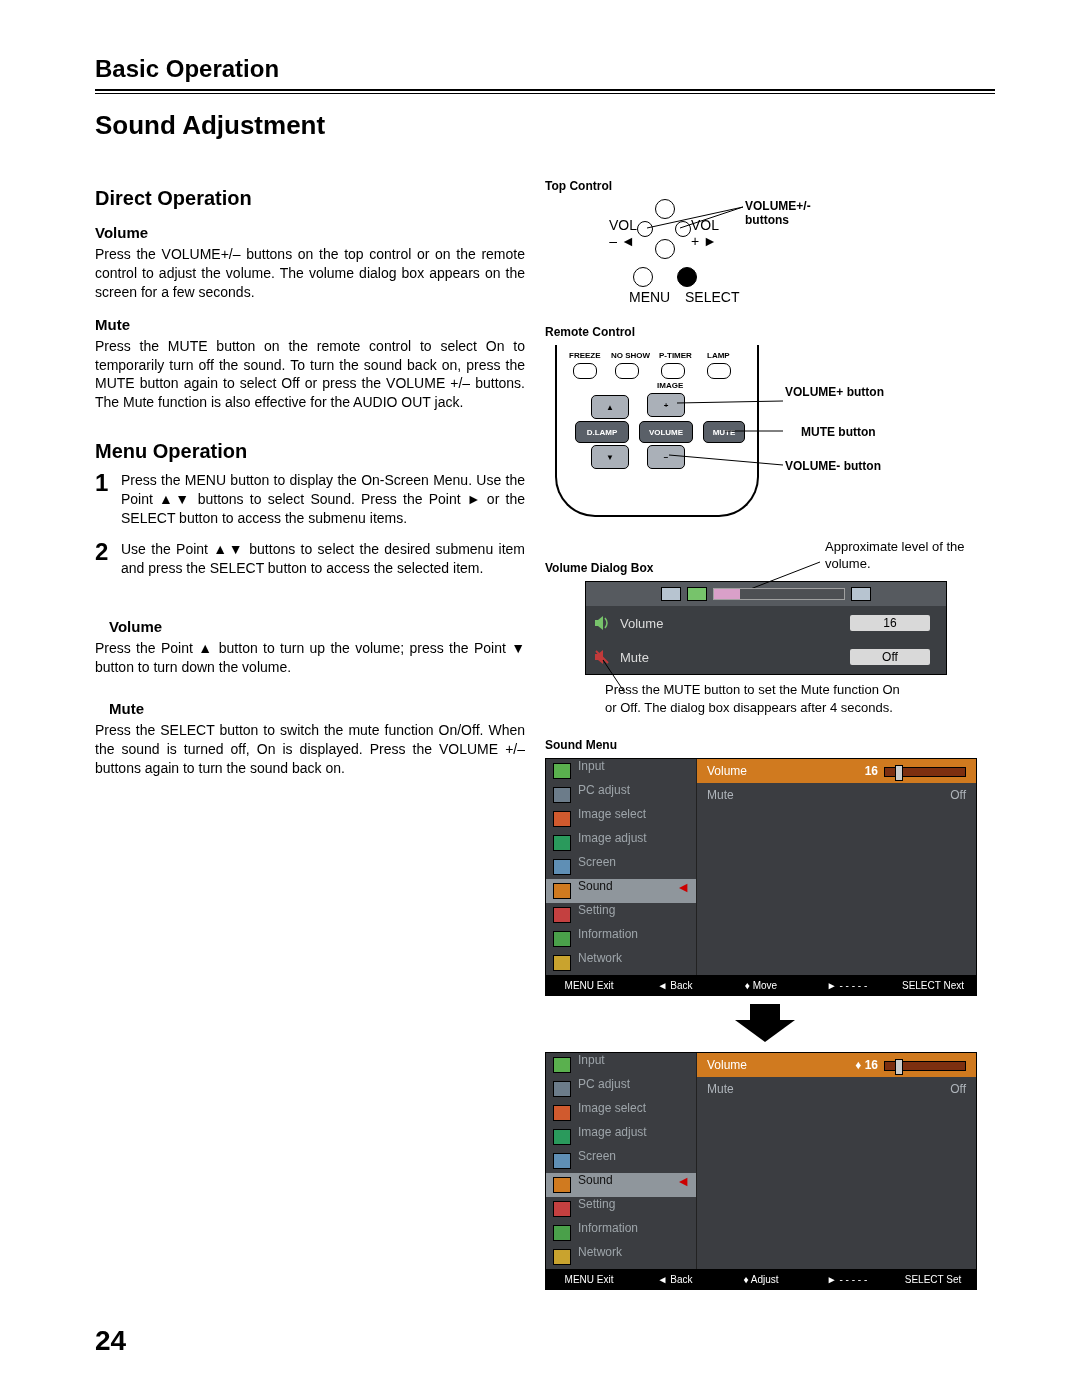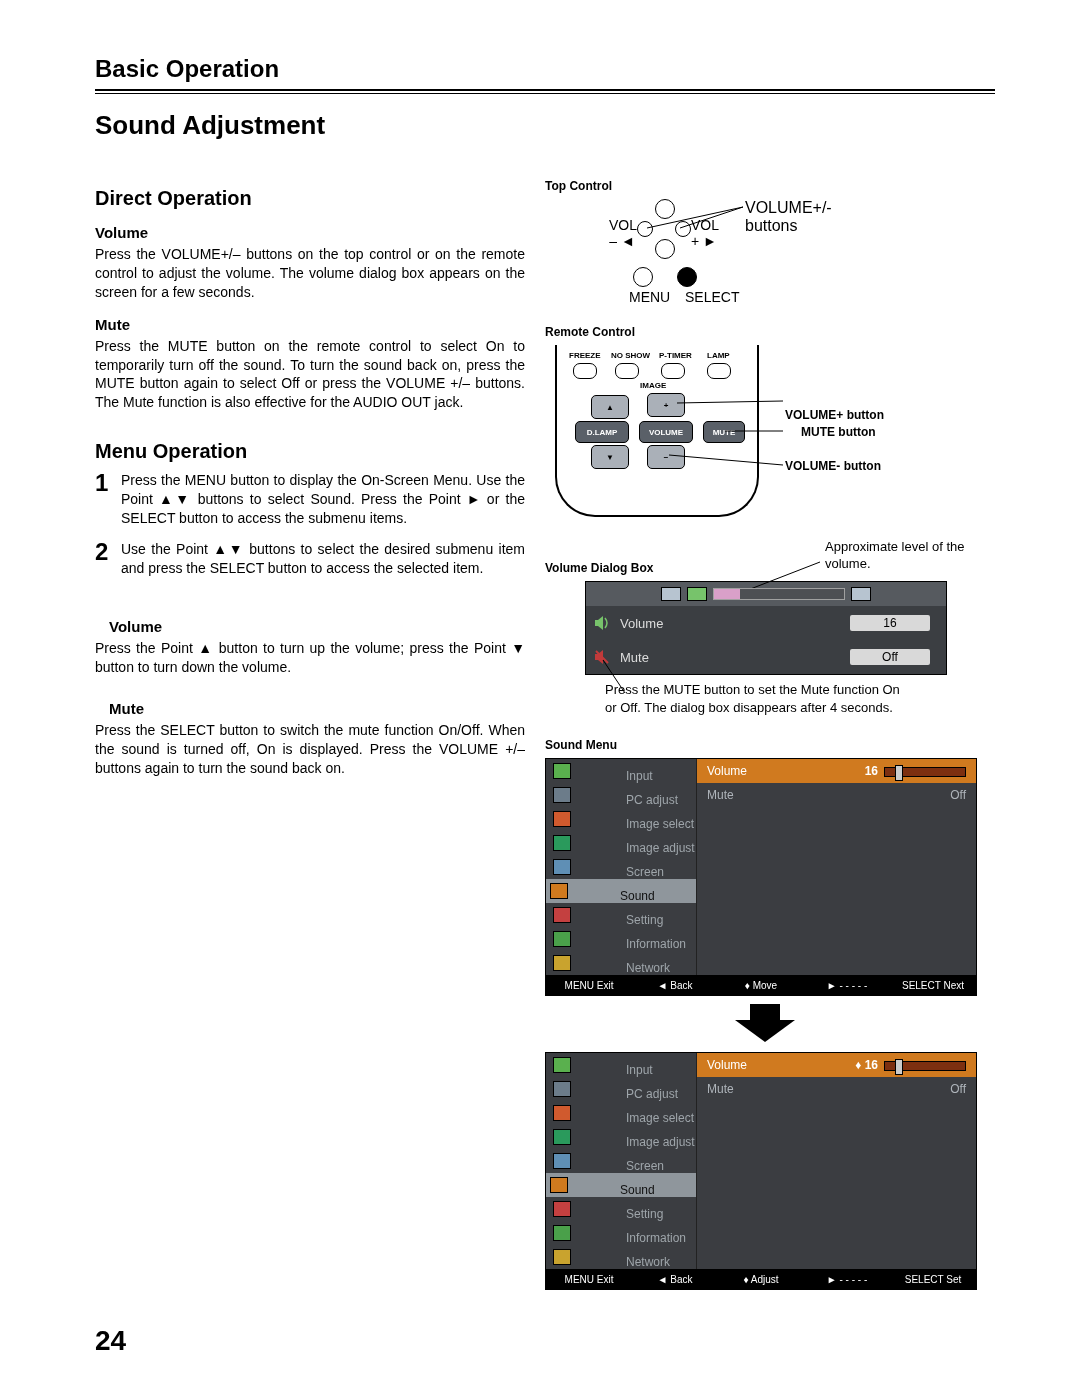--- a/index.html
+++ b/index.html
@@ -17,41 +17,41 @@
   p{margin:0 0 8px 0;line-height:1.35;text-align:justify;}
   ol.steps{list-style:none;padding:0;margin:8px 0 0 0;}
   ol.steps li{display:flex;margin-bottom:12px;}
   ol.steps .num{font-size:24px;font-weight:bold;width:26px;flex:0 0 26px;line-height:1;}
   ol.steps .txt{flex:1;line-height:1.35;text-align:justify;}
   .pgnum{position:absolute;left:95px;bottom:40px;font-size:28px;font-weight:bold;}
   
   .topctrl{position:relative;width:260px;height:120px;margin-left:40px;}
   .tcirc{position:absolute;border:1px solid #000;border-radius:50%;background:#fff;}
   .tlbl{position:absolute;font-size:14px;text-align:center;color:#000;}
-  .tcall{position:absolute;font-size:16px;font-weight:normal;}
+  .tcall{position:absolute;font-size:12px;font-weight:bold;}
   
   .remote{position:relative;width:250px;height:170px;margin-left:10px;}
   .rbody{position:absolute;left:0;top:0;width:200px;height:170px;border:2px solid #000;border-radius:0 0 40px 40px;border-top:none;background:#fff;}
   .rbtn{position:absolute;border:1px solid #000;border-radius:5px;background:#f4f4f4;display:flex;align-items:center;justify-content:center;font-size:8px;font-weight:bold;}
   .rlabel{position:absolute;font-size:8px;font-weight:bold;text-align:center;}
   .rcall{position:absolute;font-size:12px;font-weight:bold;}
   
   .vbox{width:360px;border:1px solid #000;background:#3b3e42;color:#fff;font-size:13px;}
   .vhdr{height:24px;background:#565a5f;display:flex;align-items:center;justify-content:center;gap:6px;}
   .vrow{display:flex;align-items:center;height:34px;}
   .vic{width:34px;display:flex;align-items:center;justify-content:center;}
   .vlab{flex:1;color:#ddd;font-size:13px;}
   .vval{width:80px;background:#d9d9d9;color:#000;text-align:center;font-size:12px;margin-right:16px;border-radius:2px;padding:1px 0;}
   .sp{width:18px;height:12px;background:#b7c4d0;border:1px solid #000;display:inline-block;}
   .sp.g{background:#77c36b;}
   .note{font-size:13px;margin-top:6px;line-height:1.35;}
   
   .menu{width:430px;border:1px solid #000;background:#3b3d41;color:#aeb4ba;font-size:12px;}
   .mrow{display:flex;height:24px;}
-  .mleft{width:150px;display:flex;align-items:flex-end;border-right:1px solid #222;gap:48px;}
+  .mleft{width:150px;display:flex;align-items:flex-start;border-right:1px solid #222;}
   .mic{width:24px;height:20px;margin:2px 4px;display:flex;align-items:center;justify-content:center;}
   .mlbl{flex:1;color:#9ea5aa;font-size:12px;}
   .mright{flex:1;display:flex;align-items:center;padding:0 10px;background:#3b3d41;}
   .mfooter{display:flex;height:20px;background:#000;color:#fff;font-size:10px;align-items:center;}
   .mfooter span{flex:1;text-align:center;}
   .caret{color:#c00;font-weight:bold;font-size:14px;margin-left:auto;margin-right:6px;}
   .slider{display:inline-block;width:80px;height:8px;background:#7d2f10;border:1px solid #000;position:relative;vertical-align:middle;margin-left:6px;}
   .slider .th{position:absolute;top:-3px;left:10px;width:6px;height:14px;background:#ccc;border:1px solid #000;}
   .darrow{width:70px;height:40px;margin:8px auto;position:relative;}
   .darrow .rect{position:absolute;top:0;left:20px;width:30px;height:18px;background:#000;}
@@ -120,36 +120,36 @@
         <div class="remote">
           <div class="rbody"></div>
           <div class="rlabel" style="left:14px;top:6px;">FREEZE</div>
           <div class="rlabel" style="left:56px;top:6px;">NO SHOW</div>
           <div class="rlabel" style="left:104px;top:6px;">P-TIMER</div>
           <div class="rlabel" style="left:152px;top:6px;">LAMP</div>
           <div class="tcirc" style="left:18px;top:18px;width:22px;height:14px;border-radius:7px;"></div>
           <div class="tcirc" style="left:60px;top:18px;width:22px;height:14px;border-radius:7px;"></div>
           <div class="tcirc" style="left:106px;top:18px;width:22px;height:14px;border-radius:7px;"></div>
           <div class="tcirc" style="left:152px;top:18px;width:22px;height:14px;border-radius:7px;"></div>
-          <div class="rlabel" style="left:85px;top:36px;">IMAGE</div>
+          <div class="rlabel" style="left:102px;top:36px;">IMAGE</div>
           <div class="rbtn" style="left:92px;top:48px;width:36px;height:22px;background:#aab0b8;">+</div>
           <div class="rbtn" style="left:36px;top:50px;width:36px;height:22px;background:#aab0b8;">▲</div>
           <div class="rbtn" style="left:20px;top:76px;width:52px;height:20px;background:#5a6068;color:#fff;">
               <span>D.LAMP</span>
             </div>
           <div class="rbtn" style="left:84px;top:76px;width:52px;height:20px;background:#5a6068;color:#fff;">
               <span>VOLUME</span>
             </div>
           <div class="rbtn" style="left:148px;top:76px;width:40px;height:20px;background:#5a6068;color:#fff;">
               <span>MUTE</span>
             </div>
           <div class="rbtn" style="left:36px;top:100px;width:36px;height:22px;background:#aab0b8;">▼</div>
           <div class="rbtn" style="left:92px;top:100px;width:36px;height:22px;background:#aab0b8;">−</div>
         </div>
-        <div class="rcall" style="left:240px;top:63px;">VOLUME+ button</div>
+        <div class="rcall" style="left:240px;top:40px;">VOLUME+ button</div>
         <div class="rcall" style="left:256px;top:80px;">MUTE button</div>
         <div class="rcall" style="left:240px;top:114px;">VOLUME- button</div>
         <svg class="line" style="left:0;top:0;" width="430" height="170">
           <line x1="132" y1="58" x2="238" y2="56" stroke="#000" stroke-width="1"></line>
           <line x1="180" y1="86" x2="238" y2="86" stroke="#000" stroke-width="1"></line>
           <line x1="124" y1="110" x2="238" y2="120" stroke="#000" stroke-width="1"></line>
         </svg>
       </div>
 
       <div style="position:relative;margin-top:44px;">

